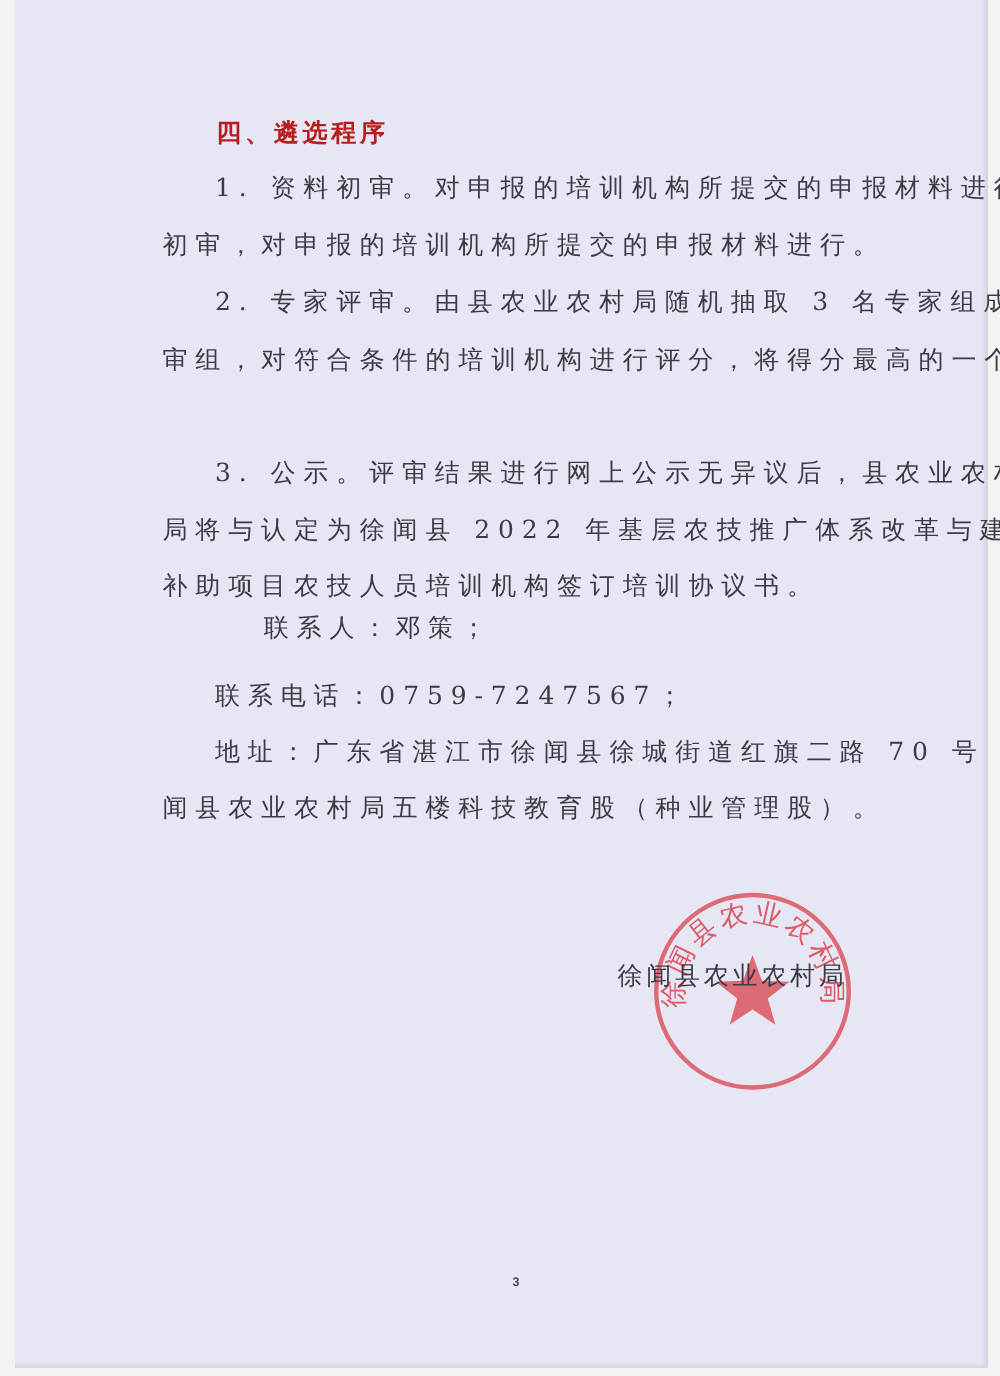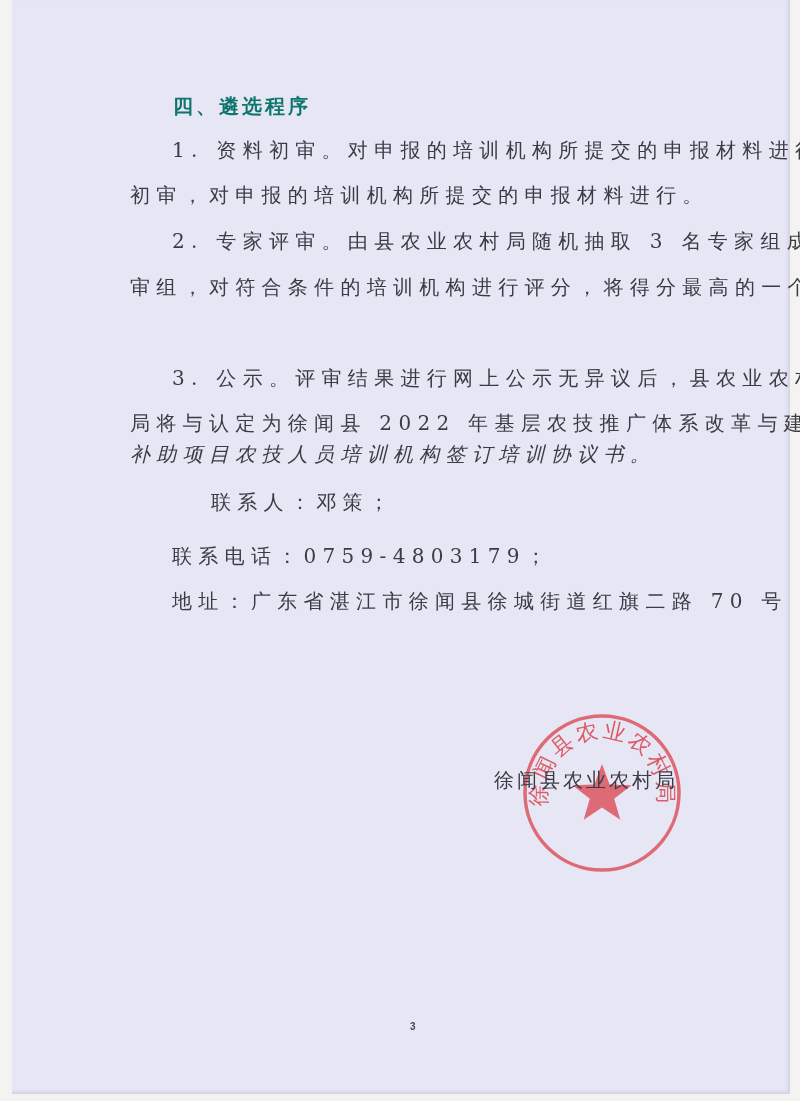--- a/index.html
+++ b/index.html
@@ -25,21 +25,21 @@
       font-size: 20px;
       color: #3b3b45;
       white-space: nowrap;
       letter-spacing: 6.3px;
       line-height: 24px;
     }
     .heading {
       font-family: "DejaVu Sans", "Liberation Sans", sans-serif;
       font-weight: bold;
       letter-spacing: 3px;
-      color: #0f766e;
+      color: #b91c1c;
     }
     .sig {
       letter-spacing: 3px;
     }
     .page-number {
       position: absolute;
       left: 398px;
       top: 1021px;
       font-family: "Liberation Sans", sans-serif;
       font-size: 10px;
@@ -64,25 +64,26 @@
   <div class="line heading" style="left:161px; top:94px;">四、遴选程序</div>
 
   <div class="line" style="left:160px; top:138px;">1. 资料初审。对申报的培训机构所提交的申报材料进行</div>
   <div class="line" style="left:118px; top:183px;">初审，对申报的培训机构所提交的申报材料进行。</div>
 
   <div class="line" style="left:160px; top:229px;">2. 专家评审。由县农业农村局随机抽取 3 名专家组成评</div>
   <div class="line" style="left:118px; top:275px;">审组，对符合条件的培训机构进行评分，将得分最高的一个</div>
 
   <div class="line" style="left:160px; top:366px;">3. 公示。评审结果进行网上公示无异议后，县农业农村</div>
   <div class="line" style="left:118px; top:411px;">局将与认定为徐闻县 2022 年基层农技推广体系改革与建设</div>
-  <div class="line" style="left:118px; top:442px;font-style:italic;">补助项目农技人员培训机构签订培训协议书。</div>
+  <div class="line" style="left:118px; top:456px;">补助项目农技人员培训机构签订培训协议书。</div>
 
   <div class="line" style="left:160px; top:490px;margin-left:39px;">联系人：邓策；</div>
-  <div class="line" style="left:160px; top:544px;">联系电话：0759-4803179；</div>
+  <div class="line" style="left:160px; top:544px;">联系电话：0759-7247567；</div>
   <div class="line" style="left:160px; top:589px;">地址：广东省湛江市徐闻县徐城街道红旗二路 70 号　徐</div>
+  <div class="line" style="left:118px; top:634px;">闻县农业农村局五楼科技教育股（种业管理股）。</div>
 
   <svg class="stamp" viewBox="0 0 162 162">
     <defs>
       <path id="arcPath" d="M 28 100 A 56 56 0 1 1 134 100"></path>
     </defs>
     <circle cx="81" cy="81" r="77" fill="none" stroke="#d9454f" stroke-width="3.5" opacity="0.9"></circle>
     <text font-family="DejaVu Serif, serif" font-size="22" fill="#d9454f" letter-spacing="3">
       <textPath href="#arcPath" startOffset="50%" text-anchor="middle" id="stamp-arc-text">徐闻县农业农村局</textPath>
     </text>
     <polygon points="81,52 88.6,72.5 110.5,73.3 93.2,86.8 99.3,107.8 81,95.5 62.7,107.8 68.8,86.8 51.5,73.3 73.4,72.5" fill="#d9454f" opacity="0.9"></polygon>

